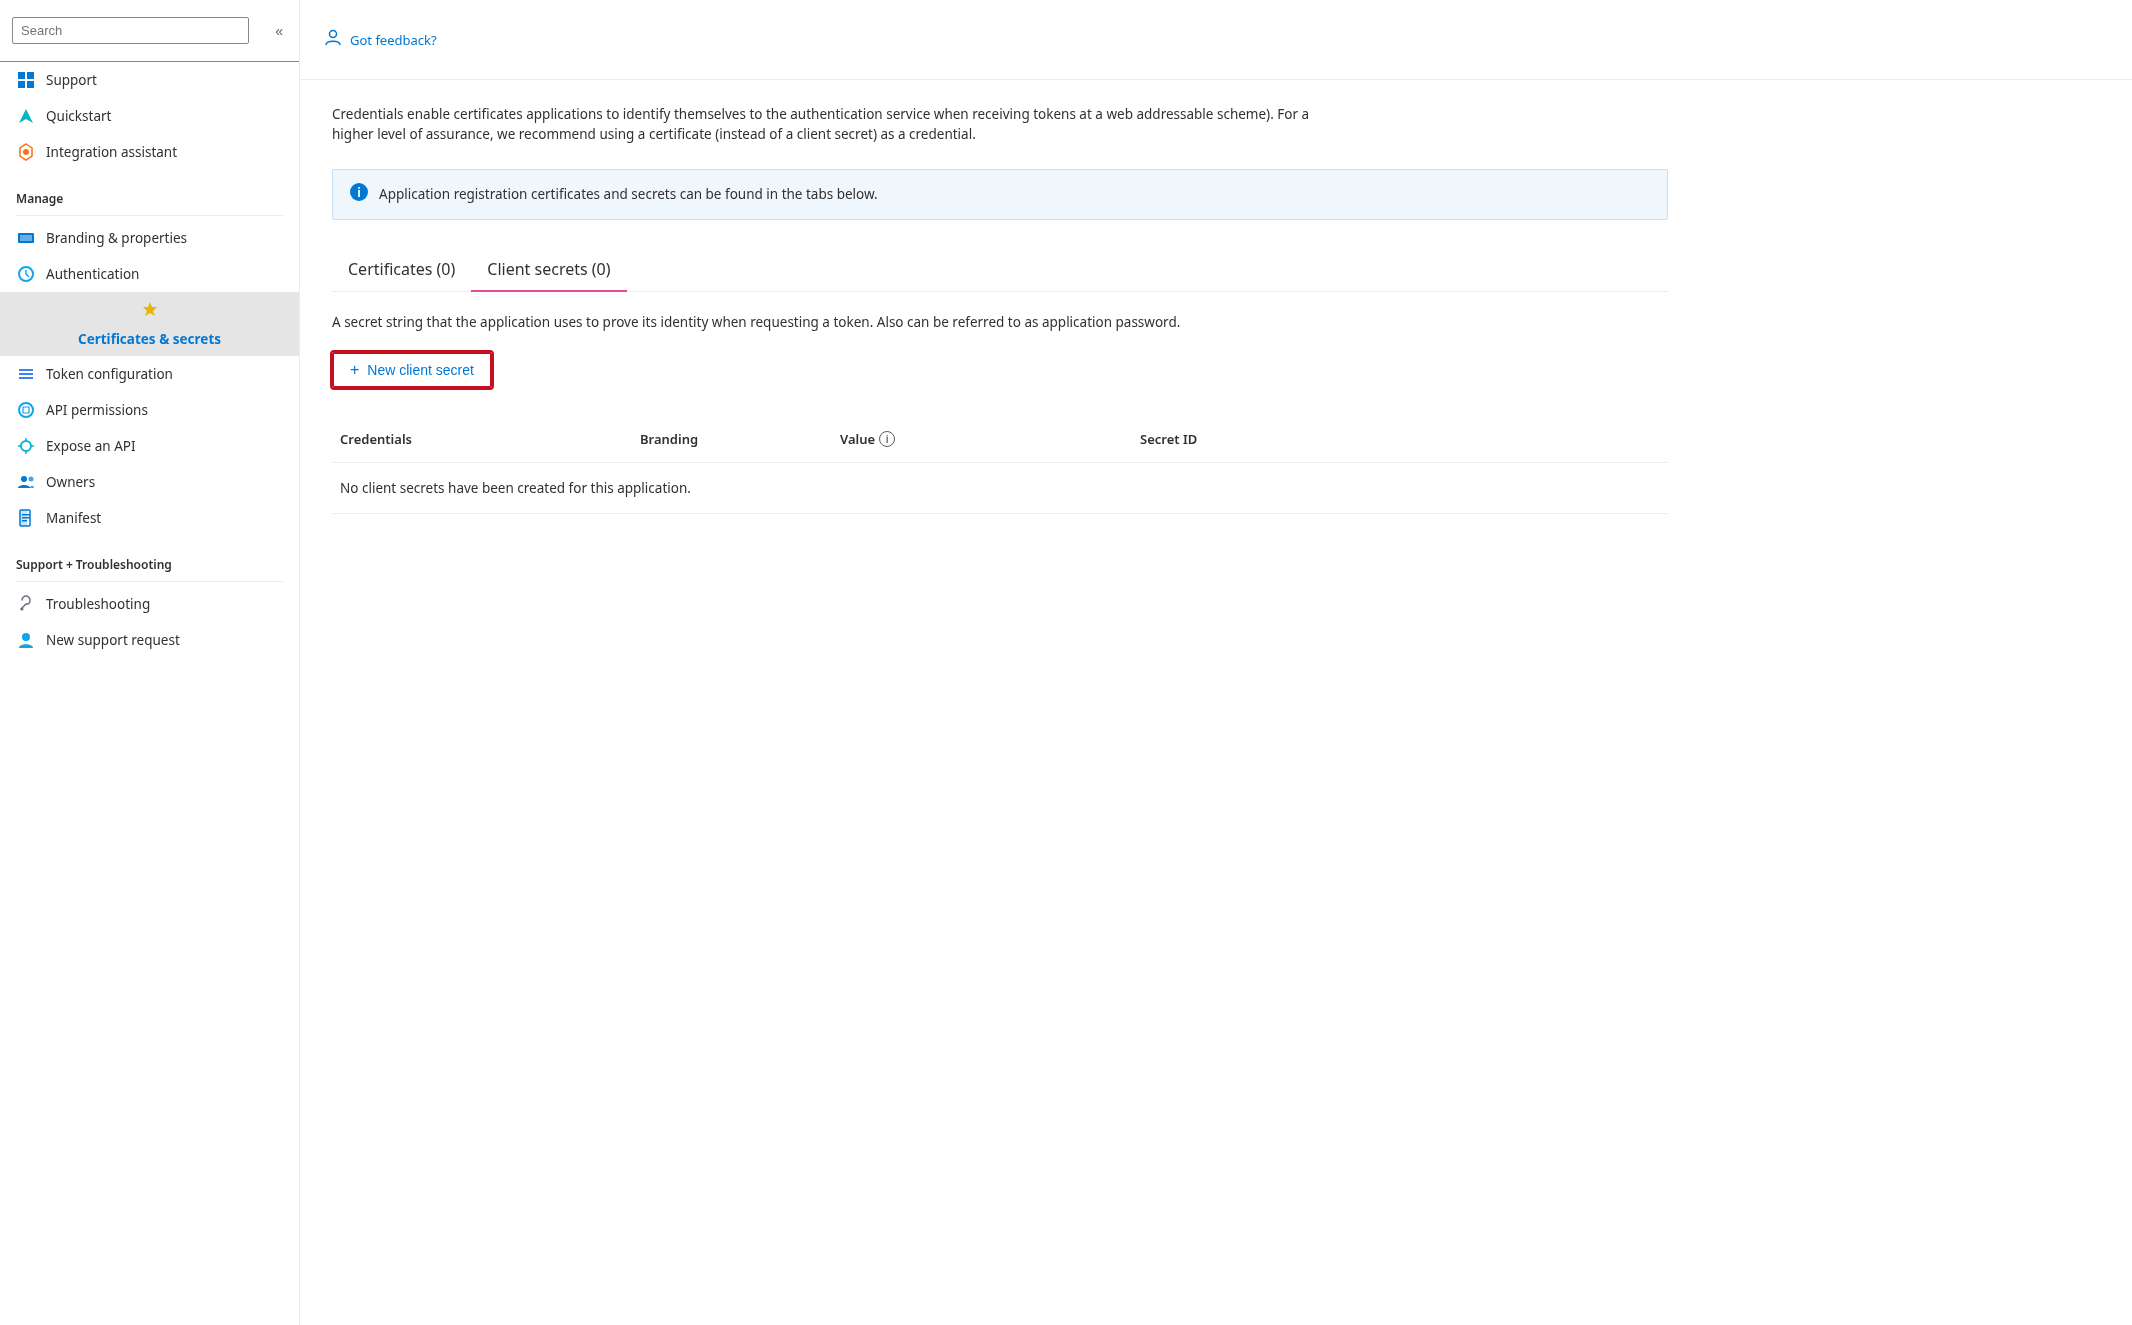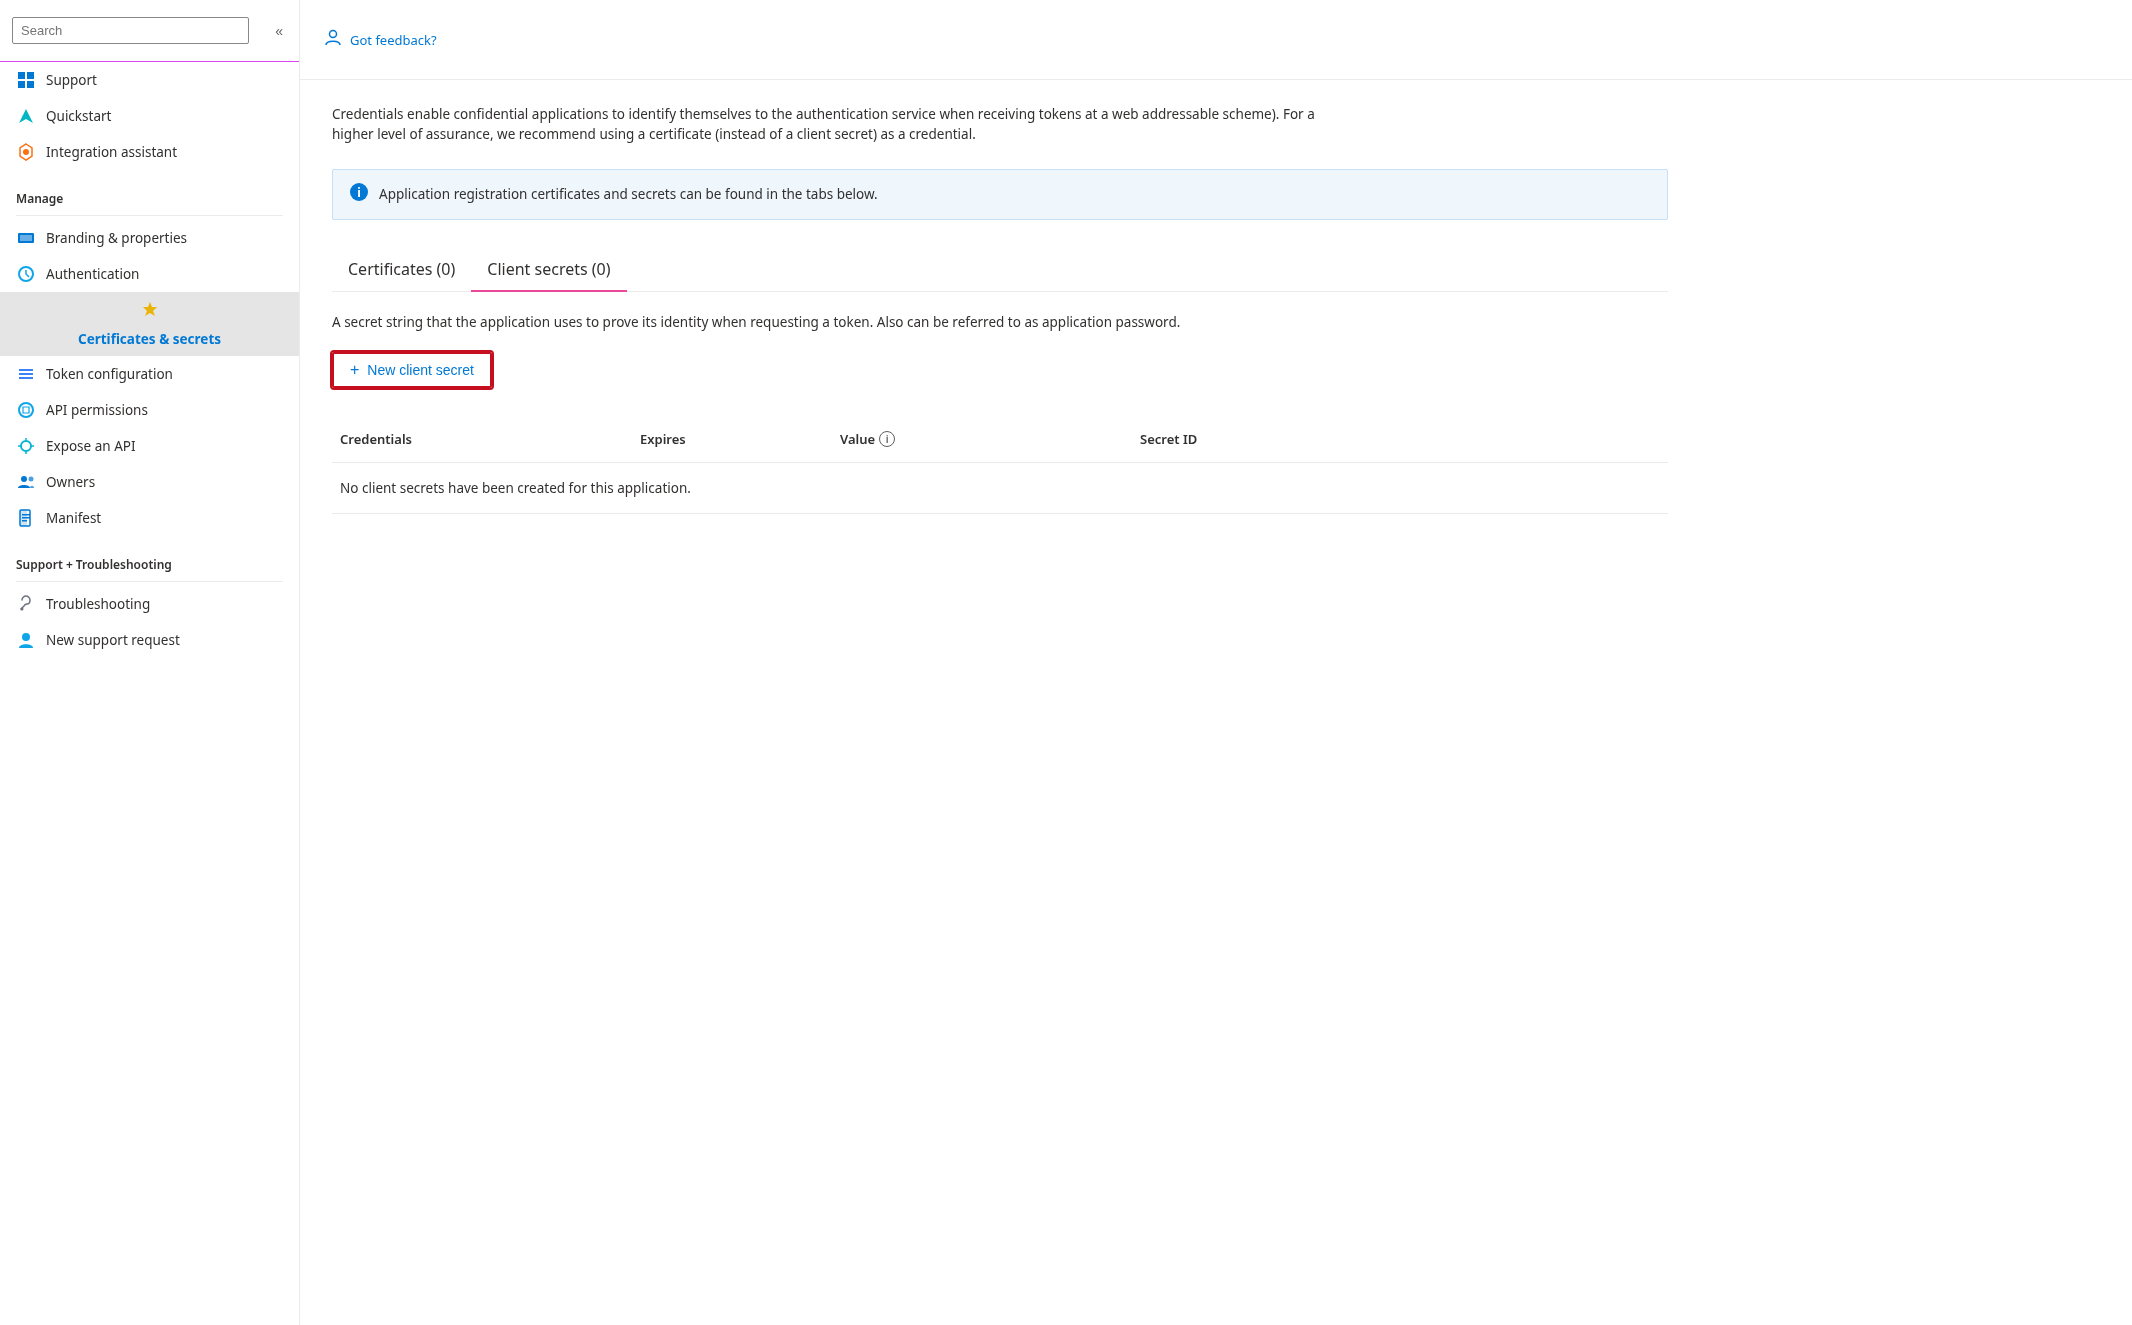--- a/index.html
+++ b/index.html
@@ -403,21 +403,21 @@
     <span class="topbar-icon">
       <svg width="18" height="18" viewBox="0 0 18 18">
           <circle cx="9" cy="6" r="3.5" fill="none" stroke="#0078d4" stroke-width="1.5"></circle>
           <path d="M2 17 C2 12 16 12 16 17" fill="none" stroke="#0078d4" stroke-width="1.5"></path>
         </svg>
     </span>
     <span style="color:#0078d4; cursor:pointer;">Got feedback?</span>
   </div>
 
   <div class="main-content">
-    <p class="description-text">Credentials enable confidential applications to identify themselves to the authentication service when receiving tokens at a web addressable scheme). For a higher level of assurance, we recommend using a certificate (instead of a client secret) as a credential.</p>
+    <p class="description-text">Credentials enable certificates applications to identify themselves to the authentication service when receiving tokens at a web addressable scheme). For a higher level of assurance, we recommend using a certificate (instead of a client secret) as a credential.</p>
 
     <div class="info-banner">
       <span class="info-icon">
         <svg width="20" height="20" viewBox="0 0 20 20">
             <circle cx="10" cy="10" r="9" fill="#0078d4"></circle>
             <text x="10" y="15" text-anchor="middle" fill="white" font-size="12" font-weight="bold">i</text>
           </svg>
       </span>
       <span>Application registration certificates and secrets can be found in the tabs below.</span>
     </div>
@@ -437,21 +437,21 @@
       <span class="plus-icon">+</span>
       <span>New client secret</span>
     </button>
 
     <div class="table-container">
       <div class="table-header-row">
         <div class="table-header-cell">
           <span>Credentials</span>
         </div>
         <div class="table-header-cell">
-          <span>Expires</span>
+          <span>Branding</span>
         </div>
         <div class="table-header-cell">
           <span>Value</span>
           <span class="info-circle">i</span>
         </div>
         <div class="table-header-cell">
           <span>Secret ID</span>
         </div>
       </div>
       <div class="table-empty-row">No client secrets have been created for this application.</div>

